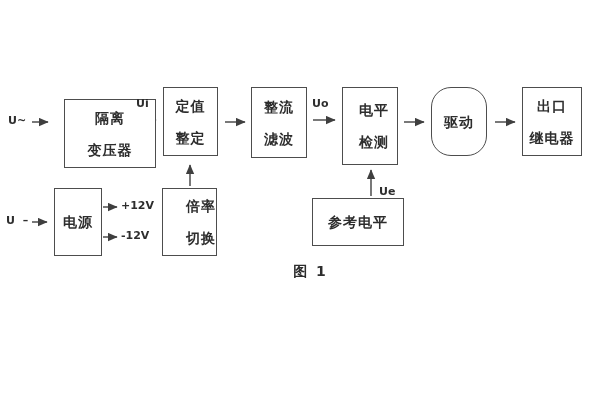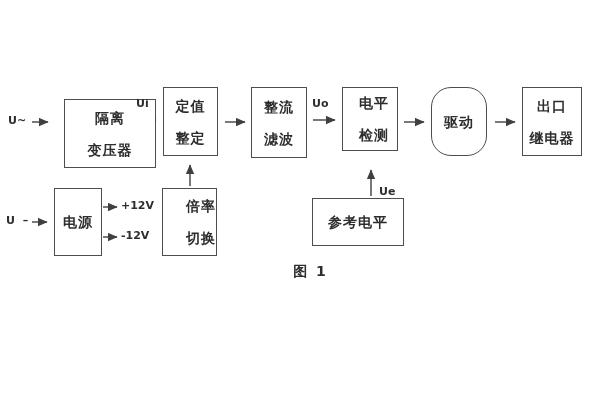--- a/index.html
+++ b/index.html
@@ -11,21 +11,21 @@
     position:absolute;border:1.5px solid #4d4d4d;background:#ffffff;
     display:flex;flex-direction:column;align-items:center;justify-content:center;
     row-gap:18px;font-size:14px;font-weight:600;letter-spacing:1px;
     box-sizing:border-box;line-height:1;
   }
   .box span{white-space:nowrap;}
   
   .b-isolation{left:64px;top:87px;width:92px;height:69px;margin-top:12px;}
   .b-setting{left:163px;top:87px;width:55px;height:69px;}
   .b-rectifier{left:251px;top:87px;width:56px;height:71px;}
-  .b-level{left:342px;top:87px;width:56px;height:64px;padding-left:8px;}
+  .b-level{left:342px;top:87px;width:56px;height:78px;padding-left:8px;}
   .b-driver{left:431px;top:87px;width:56px;height:69px;border-radius:20px;}
   .b-relay{left:522px;top:87px;width:60px;height:69px;}
   
   .b-power{left:54px;top:188px;width:48px;height:68px;justify-content:center;}
   .b-ratio{left:162px;top:188px;width:55px;height:68px;align-items:flex-end;}
   .b-reference{left:312px;top:198px;width:92px;height:48px;row-gap:0;}
   
   .sig{position:absolute;font-size:11px;font-weight:600;line-height:1;white-space:nowrap;}
   .sig-uac{left:8px;top:115px;}
   .sig-udc{left:6px;top:215px;letter-spacing:2px;}

